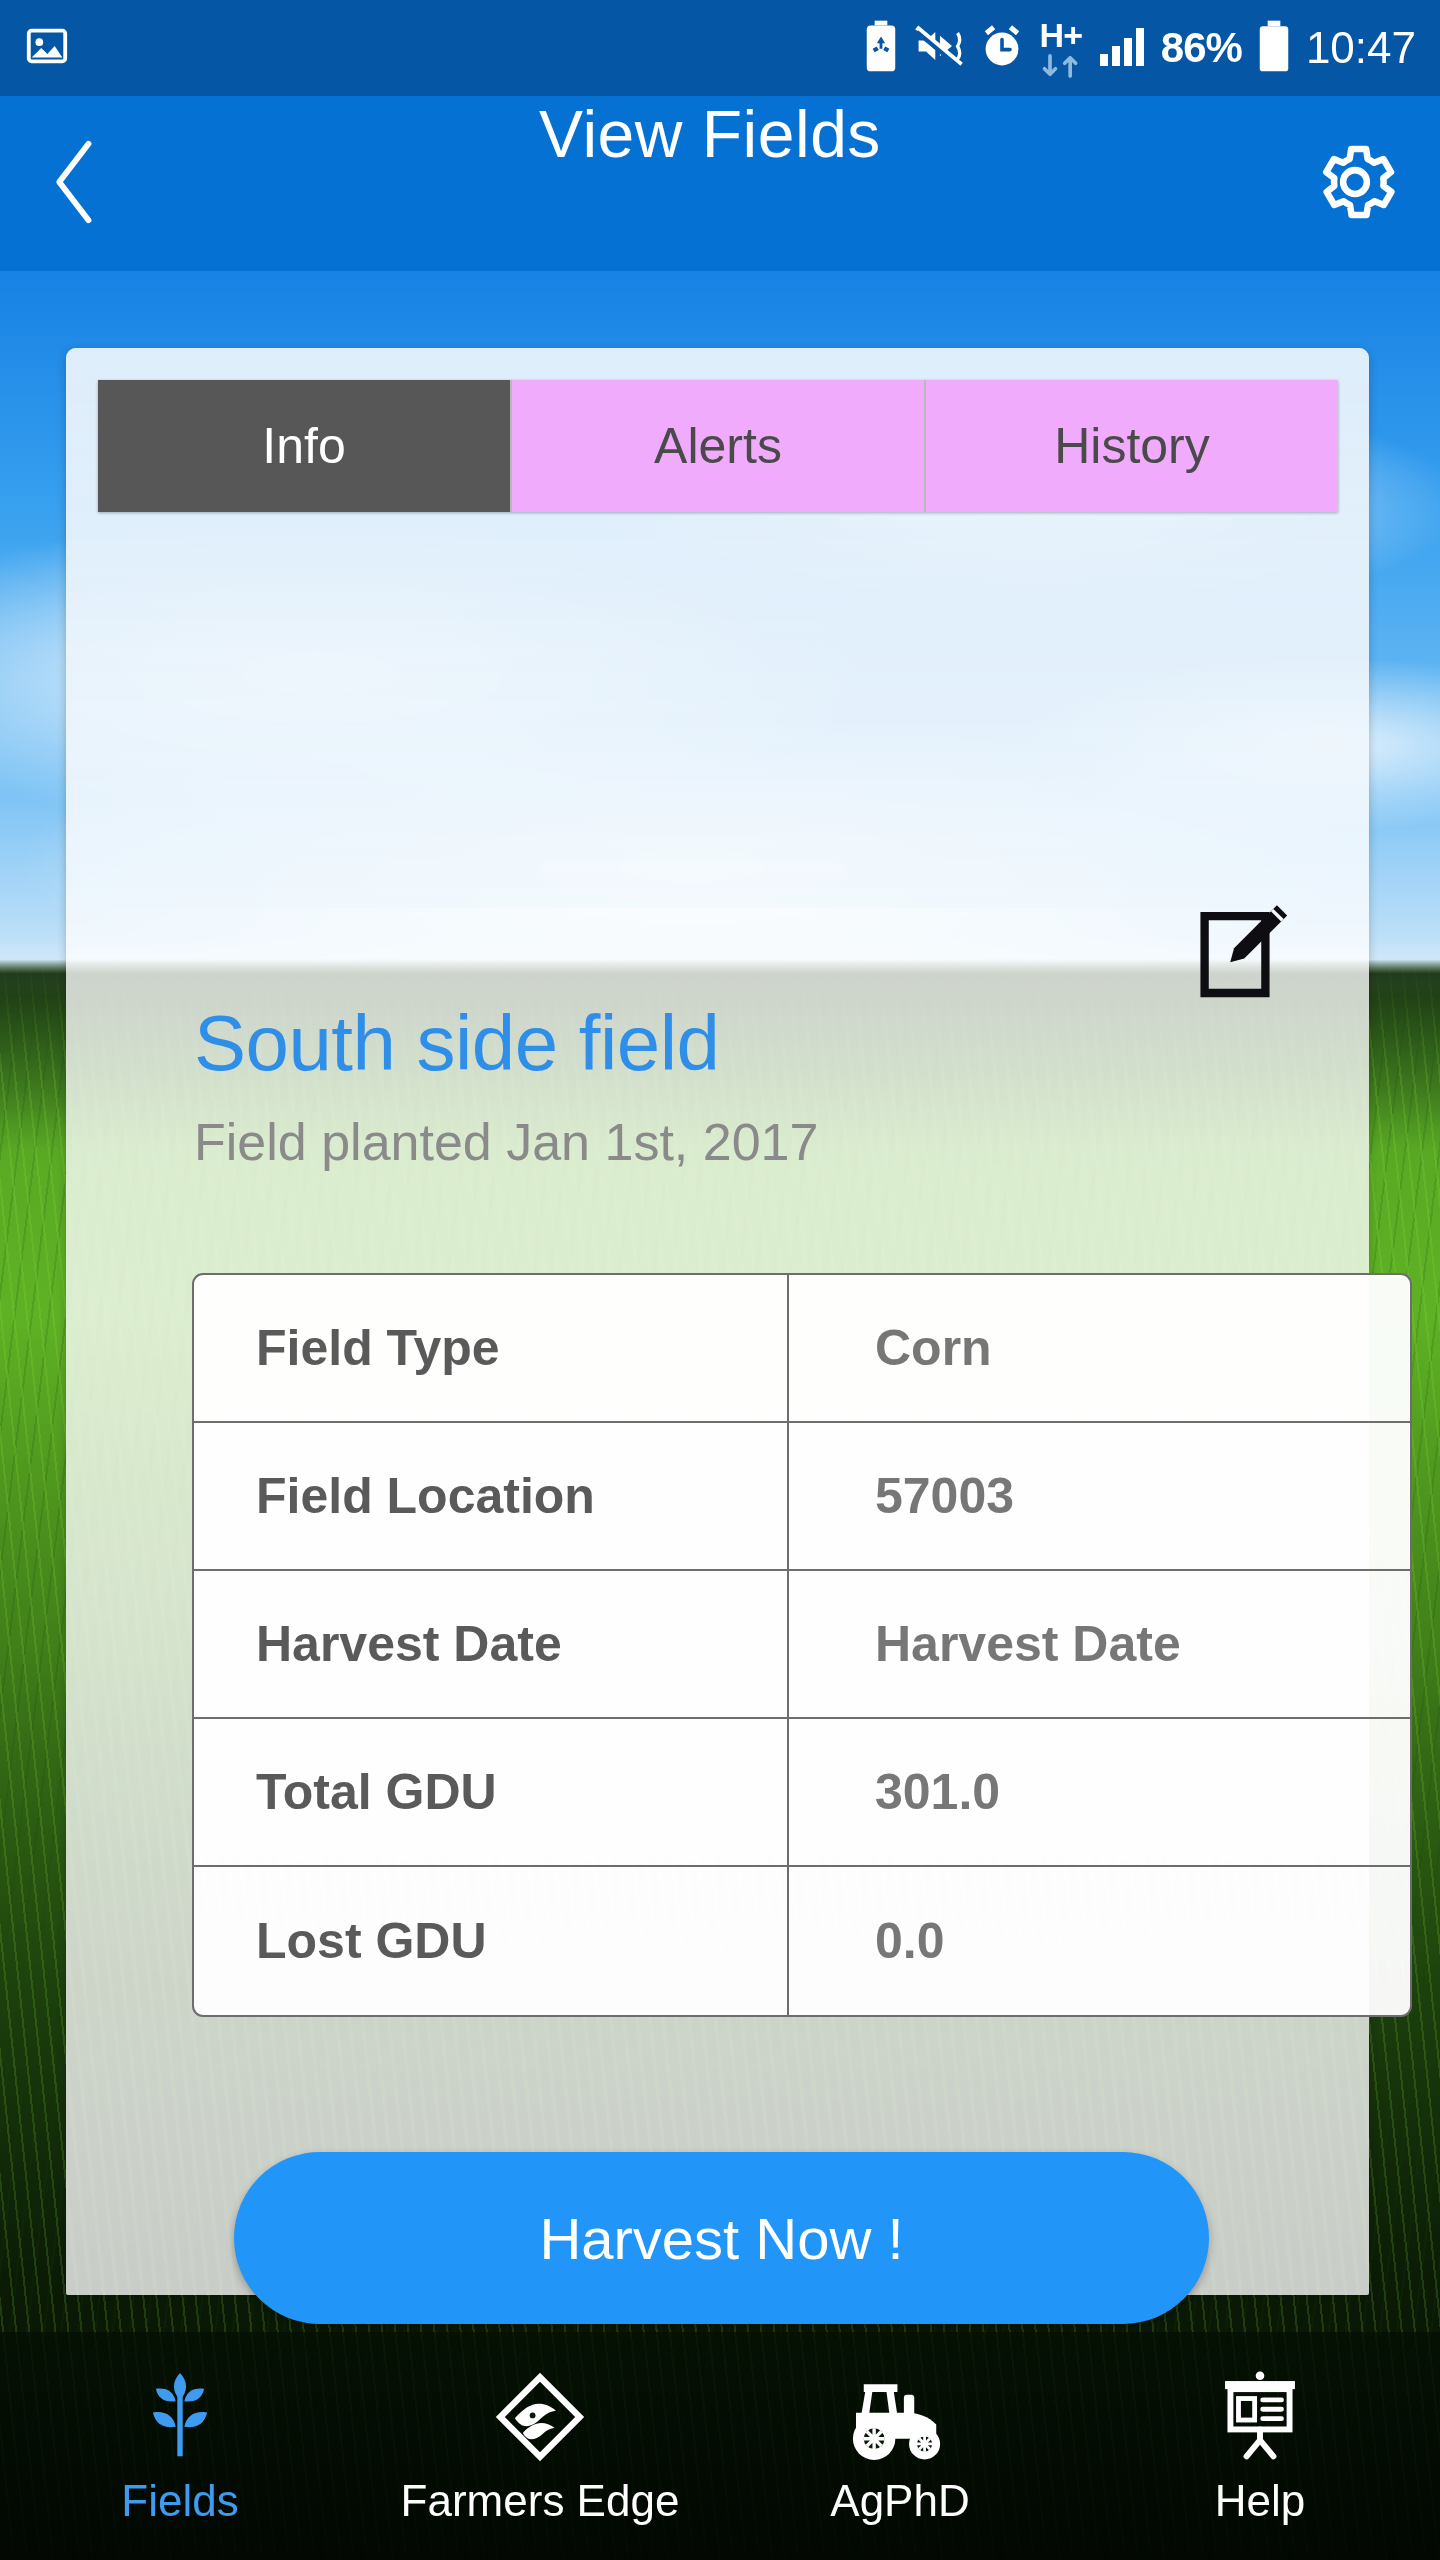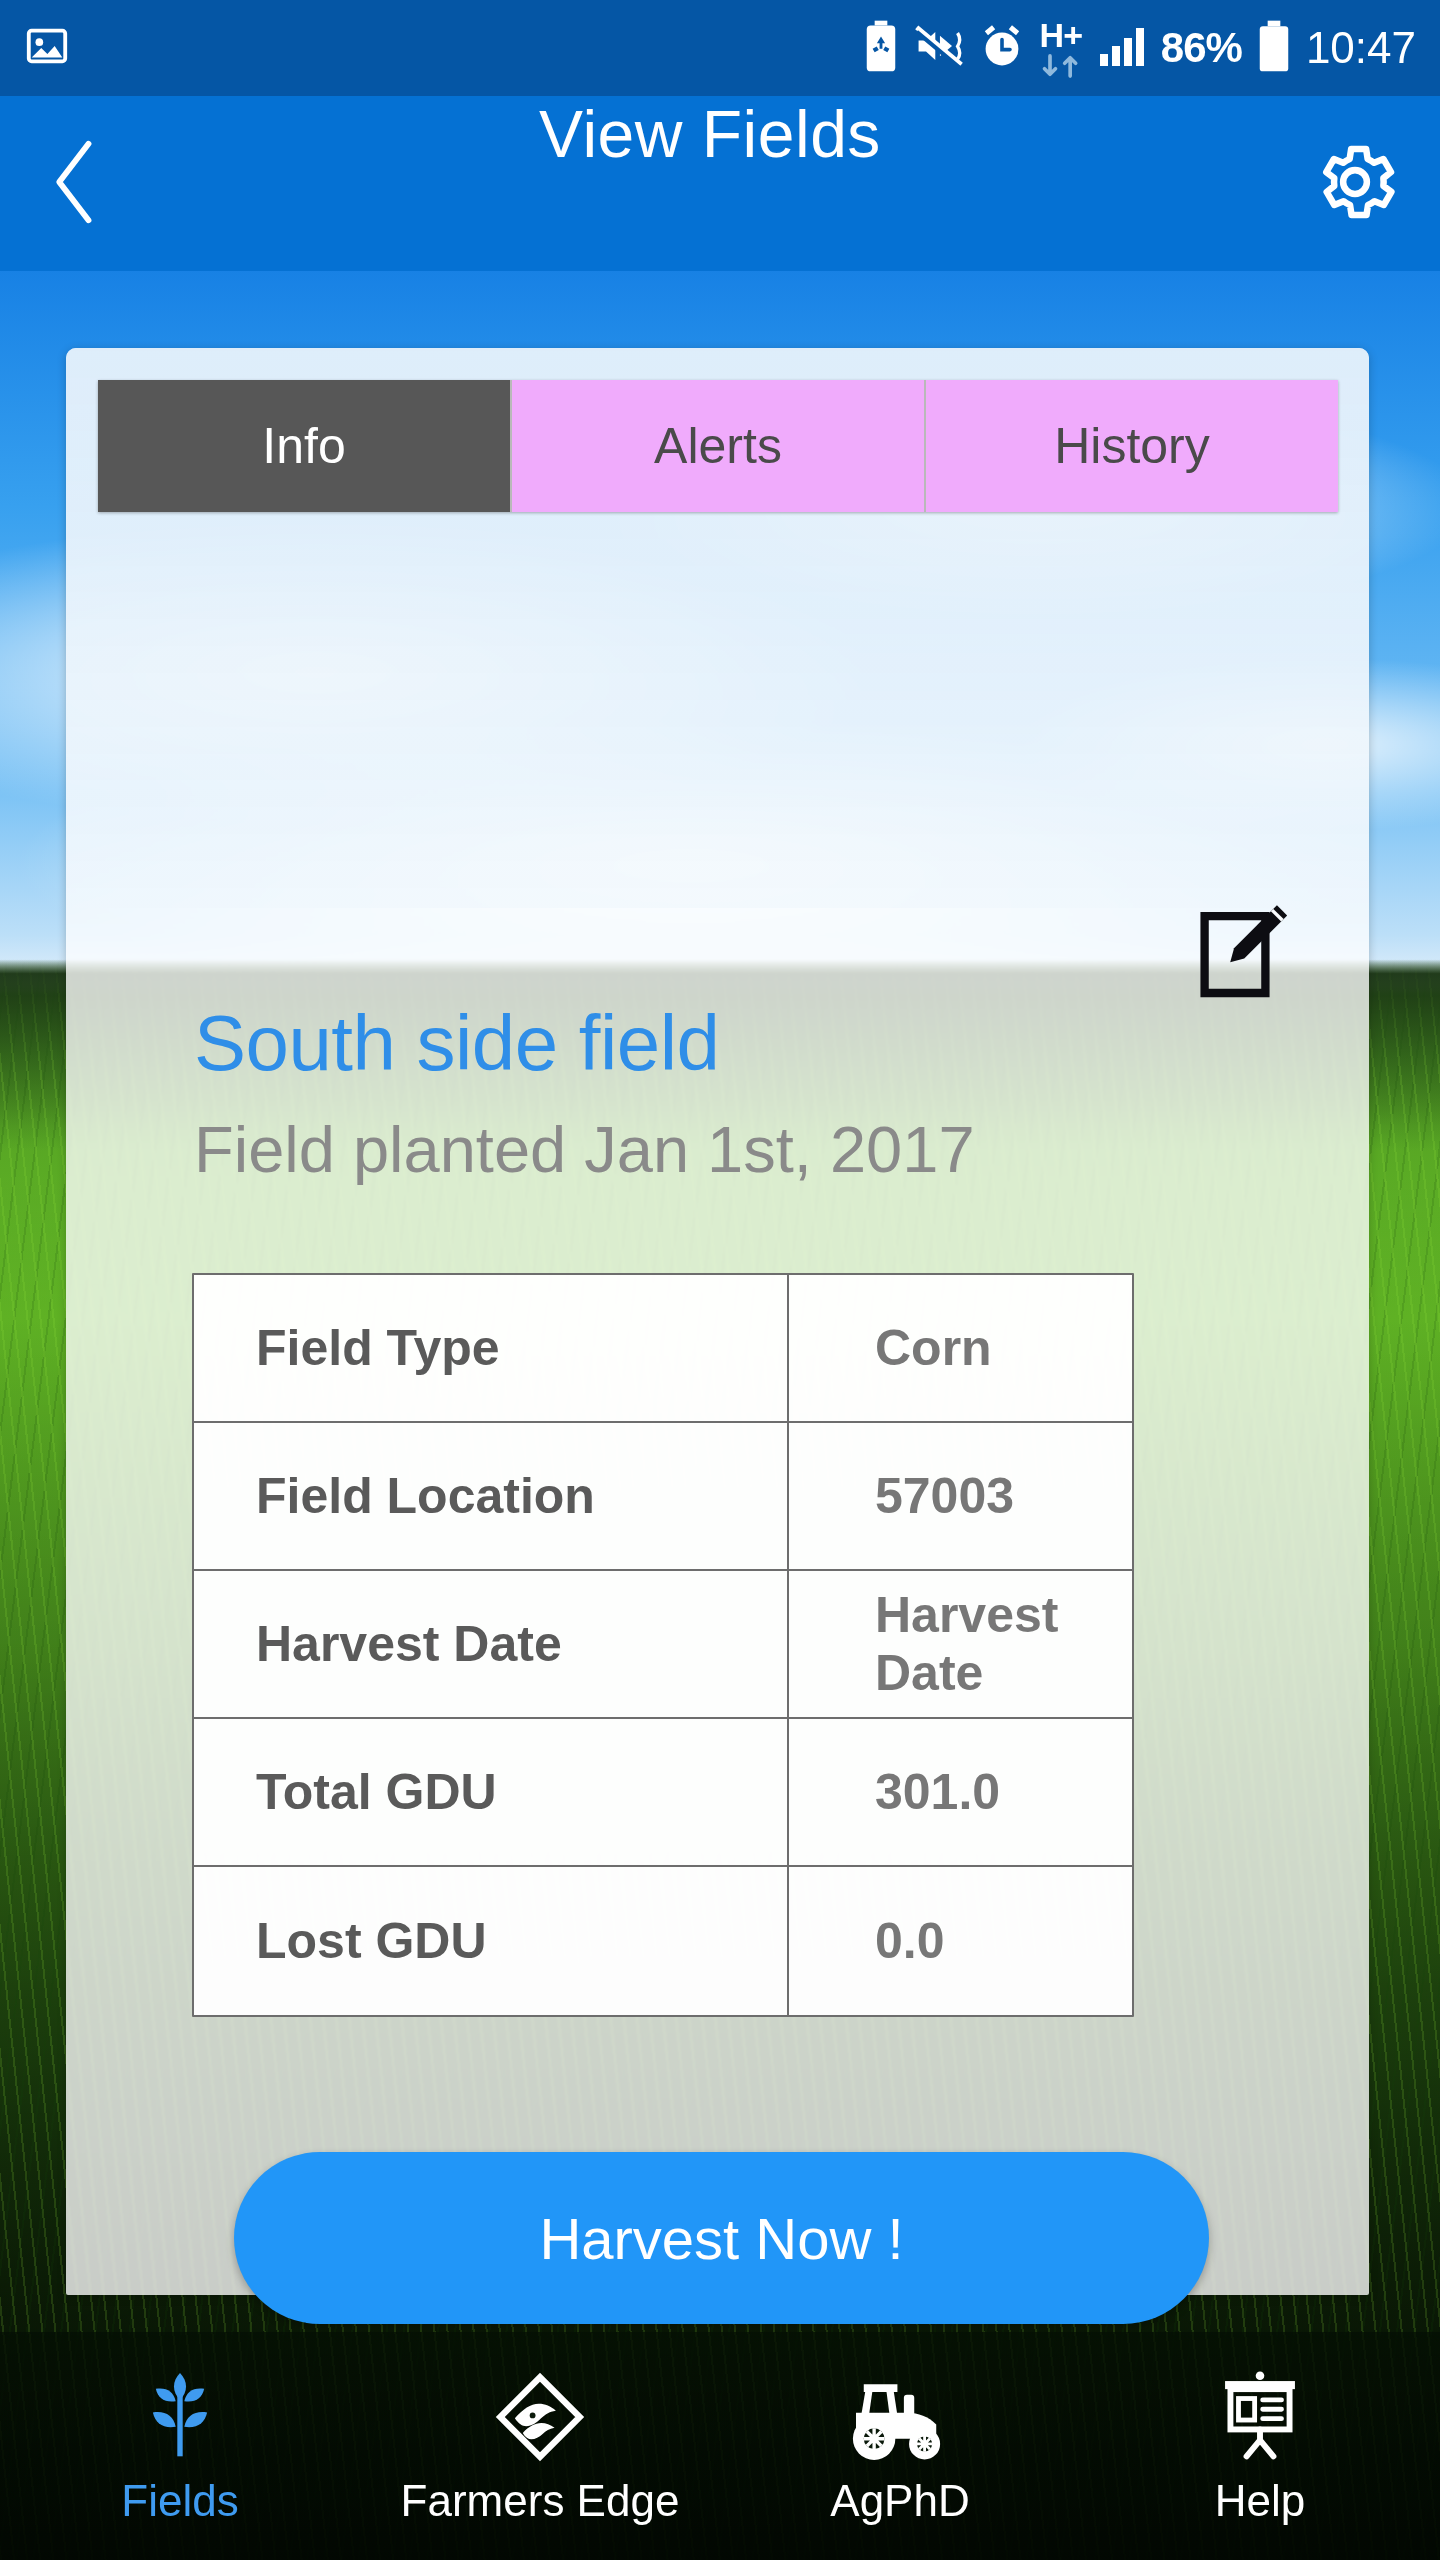--- a/index.html
+++ b/index.html
@@ -106,27 +106,27 @@
   
   .edit-icon-wrap { position:absolute; right:78px; top:552px; width:96px; height:106px; }
 
   
   .field-title {
     position:absolute; left:128px; top:650px;
     font-size:78px; color:#2f8ee8; font-weight:400; letter-spacing:-0.5px;
   }
   .field-sub {
     position:absolute; left:128px; top:764px;
-    font-size:65px; color:#8a8a8a; font-weight:400;
+    font-size:52px; color:#8a8a8a; font-weight:400;
   }
 
   
   .table {
-    position:absolute; left:126px; top:925px; width:942px;
-    border:2px solid #6d6d6d; border-radius:1px;
+    position:absolute; left:126px; top:925px; width:1220px;
+    border:2px solid #6d6d6d; border-radius:11px;
     background:rgba(255,255,255,0.96);
   }
   .trow { display:flex; height:148px; border-bottom:2px solid #6d6d6d; }
   .trow:last-child { border-bottom:none; }
   .tkey {
     width:595px; display:flex; align-items:center; padding-left:62px;
     font-size:50px; font-weight:700; color:#5a5a5a;
     border-right:2px solid #6d6d6d;
   }
   .tval {

